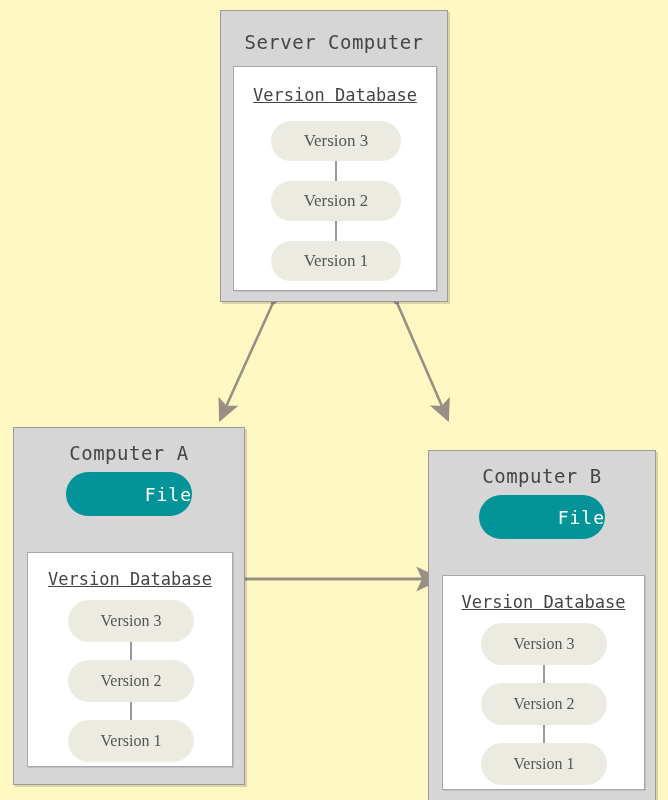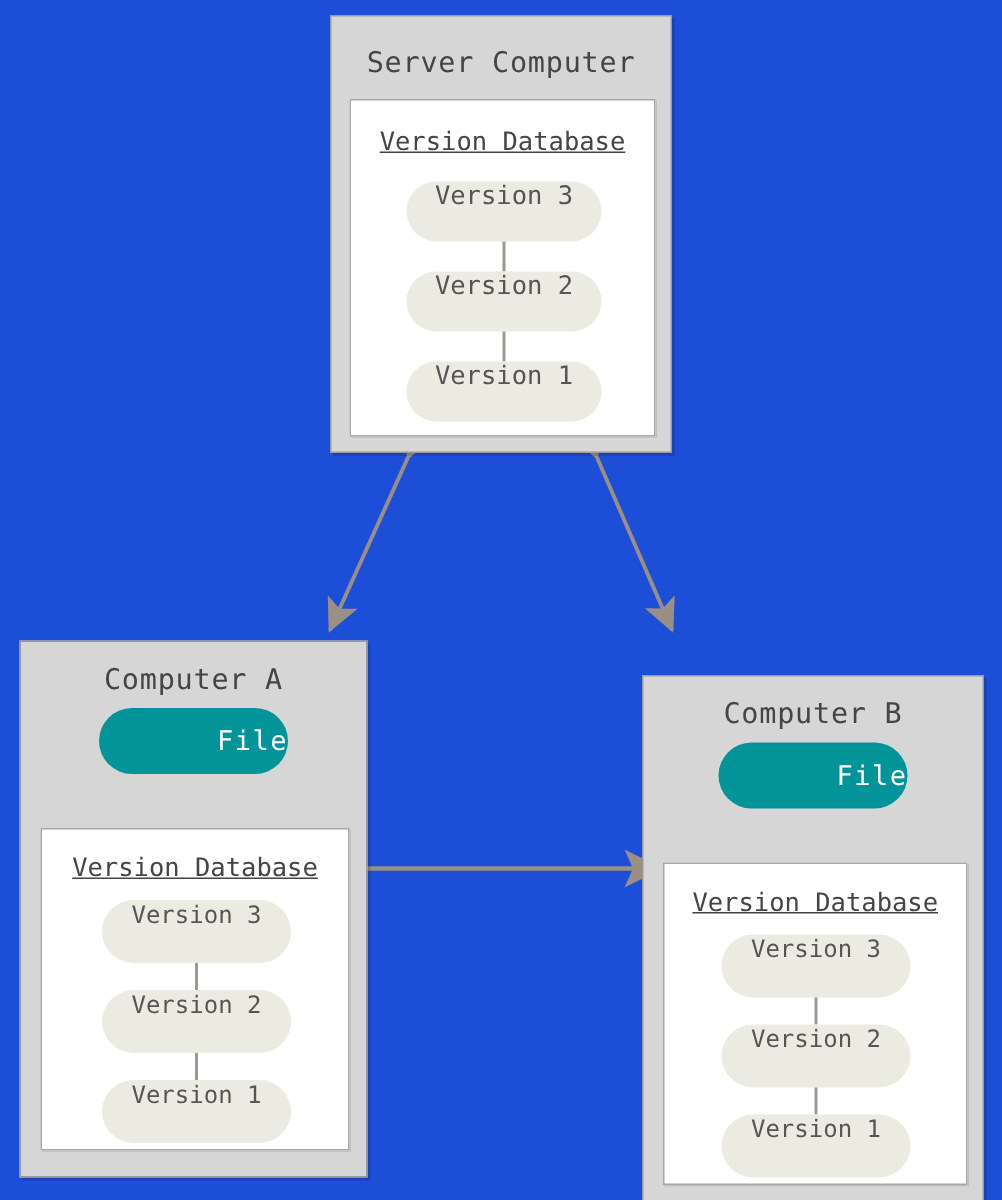--- a/index.html
+++ b/index.html
@@ -5,21 +5,21 @@
 <style>
   html, body {
     margin: 0;
     padding: 0;
     background: #4d6a73;
   }
   #stage {
     position: relative;
     width: 668px;
     height: 800px;
-    background: #1d4ed8;
+    background: #fef9c3;
     overflow: hidden;
     font-family: "DejaVu Sans Mono", "Liberation Mono", monospace;
   }
   svg.edges {
     position: absolute;
     left: 0;
     top: 0;
     width: 668px;
     height: 800px;
     pointer-events: none;
@@ -63,25 +63,26 @@
     text-decoration: underline;
   }
 
   
   .pill {
     position: absolute;
     background: #ecebe1;
     border-radius: 999px;
     color: #555555;
     display: flex;
-    align-items: flex-start;
+    align-items: center;
     justify-content: center;
     font-size: 16px;
     white-space: nowrap;
     box-sizing: border-box;
+    font-family: Liberation Serif, serif;
   }
   .pill.server { font-size: 17px; }
 
   
   .file-pill {
     position: absolute;
     background: #029499;
     border-radius: 999px;
     color: #ffffff;
     display: flex;

